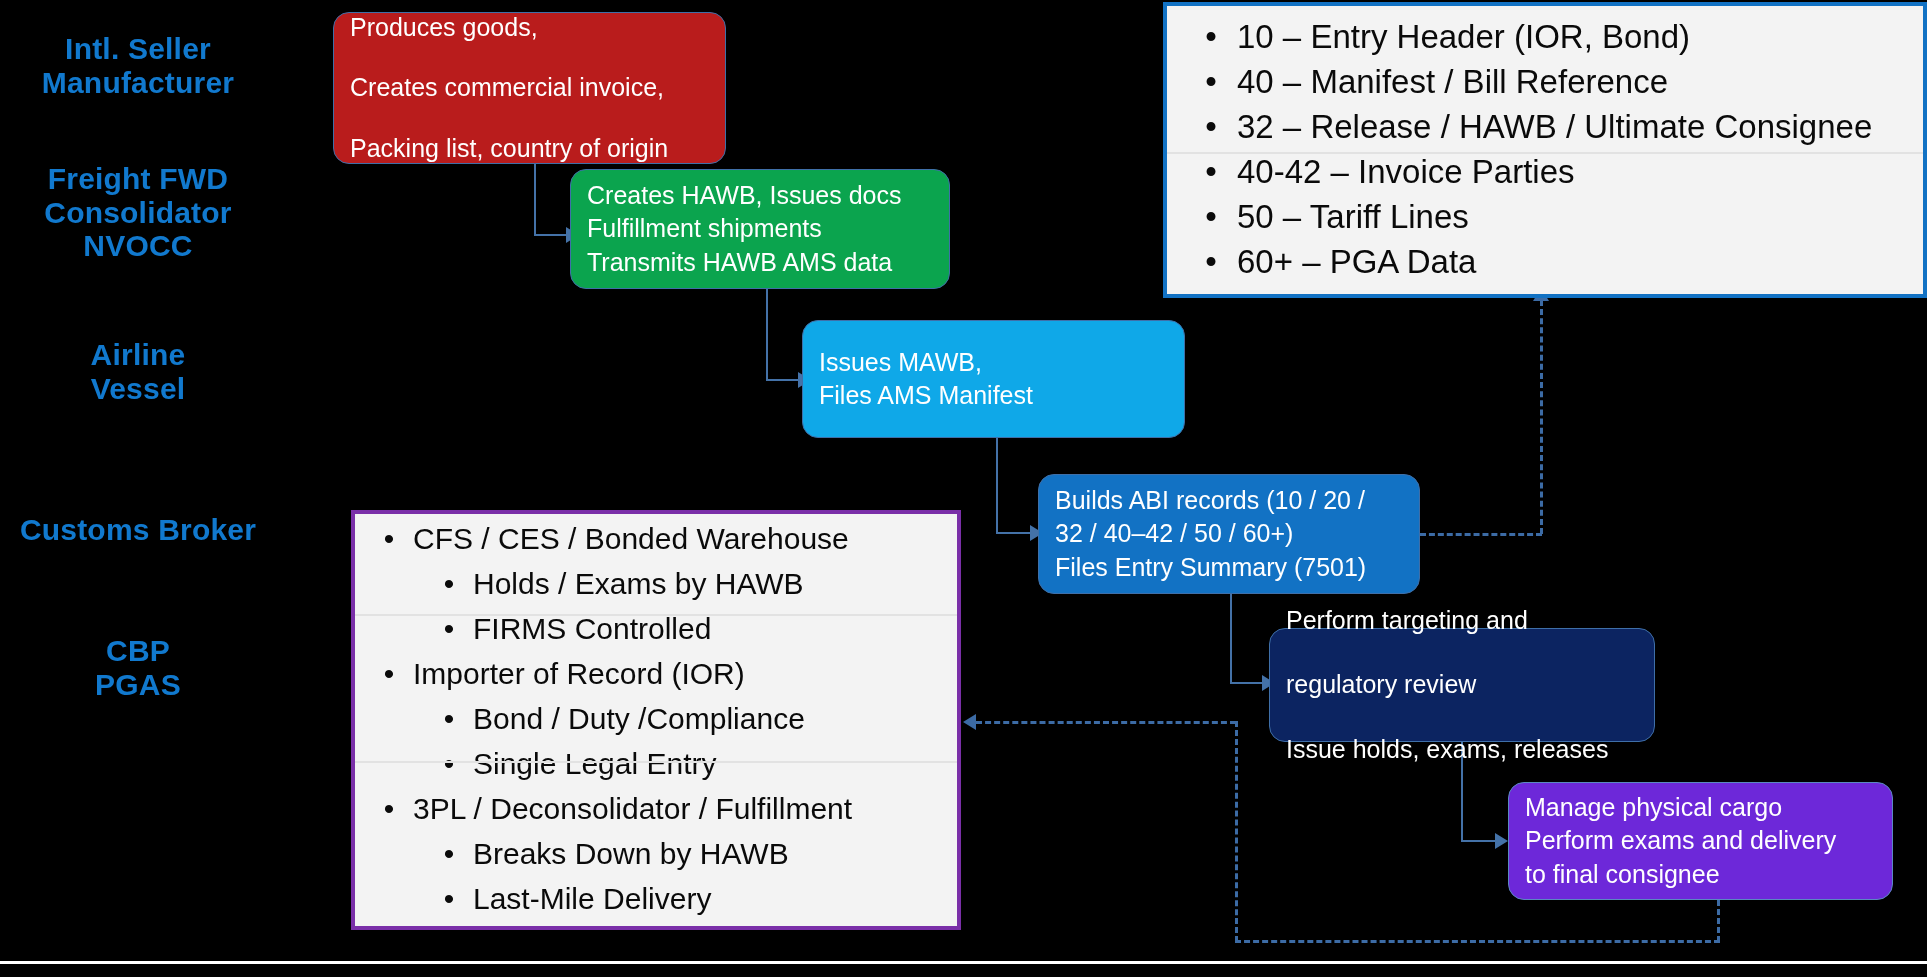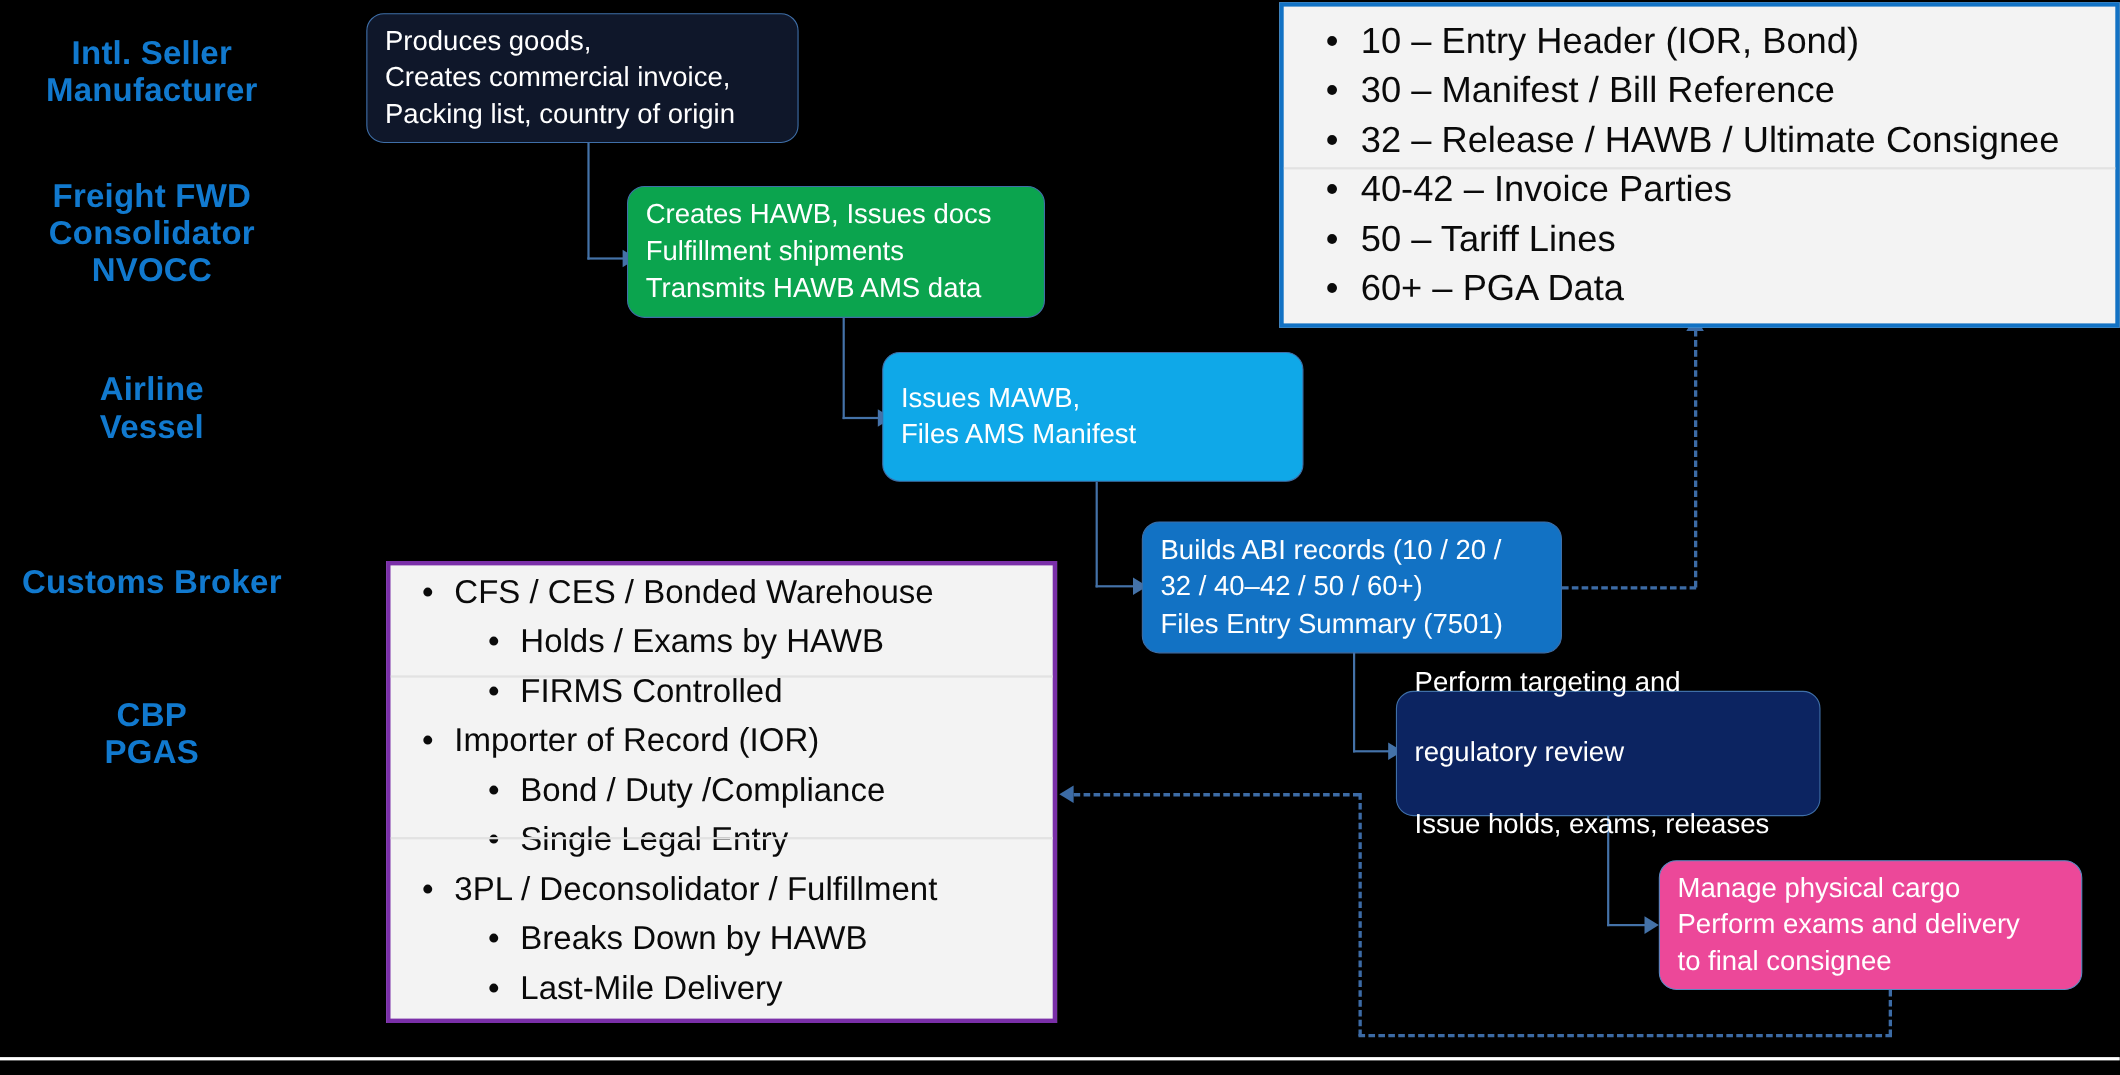--- a/index.html
+++ b/index.html
@@ -124,21 +124,21 @@
   <div class="dash-v" style="left:1540px;top:300px;height:234px;"></div>
   <div class="arrow arrow-u" style="left:1533px;top:288px;"></div>
 
   <div class="dash-h" style="left:976px;top:721px;width:260px;"></div>
   <div class="arrow arrow-l" style="left:963px;top:714px;"></div>
 
   <div class="dash-v" style="left:1717px;top:900px;height:42px;"></div>
   <div class="dash-h" style="left:1235px;top:940px;width:485px;"></div>
   <div class="dash-v" style="left:1235px;top:721px;height:221px;"></div>
 
-  <div class="node" style="left:333px;top:12px;width:393px;height:118px;background:#0f172a;font-size:25px;">
+  <div class="node" style="left:333px;top:12px;width:393px;height:152px;background:#b91c1c;font-size:25px;gap:27px;">
     <span class="ln">Produces goods,</span>
     <span class="ln">Creates commercial invoice,</span>
     <span class="ln">Packing list, country of origin</span>
   </div>
 
   <div class="node" style="left:570px;top:169px;width:380px;height:120px;background:#0BA44E;font-size:25px;">
     <span class="ln">Creates HAWB, Issues docs</span>
     <span class="ln">Fulfillment shipments</span>
     <span class="ln">Transmits HAWB AMS data</span>
   </div>
@@ -153,35 +153,35 @@
     <span class="ln">32 / 40–42 / 50 / 60+)</span>
     <span class="ln">Files Entry Summary (7501)</span>
   </div>
 
   <div class="node" style="left:1269px;top:628px;width:386px;height:114px;background:#0C2461;font-size:25px;gap:31px;">
     <span class="ln">Perform targeting and</span>
     <span class="ln">regulatory review</span>
     <span class="ln">Issue holds, exams, releases</span>
   </div>
 
-  <div class="node" style="left:1508px;top:782px;width:385px;height:118px;background:#ec4899;border-color:#5B89C2;font-size:25px;">
+  <div class="node" style="left:1508px;top:782px;width:385px;height:118px;background:#6d28d9;border-color:#5B89C2;font-size:25px;">
     <span class="ln">Manage physical cargo</span>
     <span class="ln">Perform exams and delivery</span>
     <span class="ln">to final consignee</span>
   </div>
 
   <div class="panel" style="left:1163px;top:2px;width:764px;height:296px;border:4px solid #1272C4;padding:12px 0 0 0;">
     <div class="hairline" style="left:0px;top:146px;width:764px;"></div>
     <div class="row" style="font-size:33px;height:45px;padding-left:18px;">
       <span class="bullet" style="width:52px;">•</span>
       <span>10 – Entry Header (IOR, Bond)</span>
     </div>
     <div class="row" style="font-size:33px;height:45px;padding-left:18px;">
       <span class="bullet" style="width:52px;">•</span>
-      <span>30 – Manifest / Bill Reference</span>
+      <span>40 – Manifest / Bill Reference</span>
     </div>
     <div class="row" style="font-size:33px;height:45px;padding-left:18px;">
       <span class="bullet" style="width:52px;">•</span>
       <span>32 – Release / HAWB / Ultimate Consignee</span>
     </div>
     <div class="row" style="font-size:33px;height:45px;padding-left:18px;">
       <span class="bullet" style="width:52px;">•</span>
       <span>40-42 – Invoice Parties</span>
     </div>
     <div class="row" style="font-size:33px;height:45px;padding-left:18px;">

